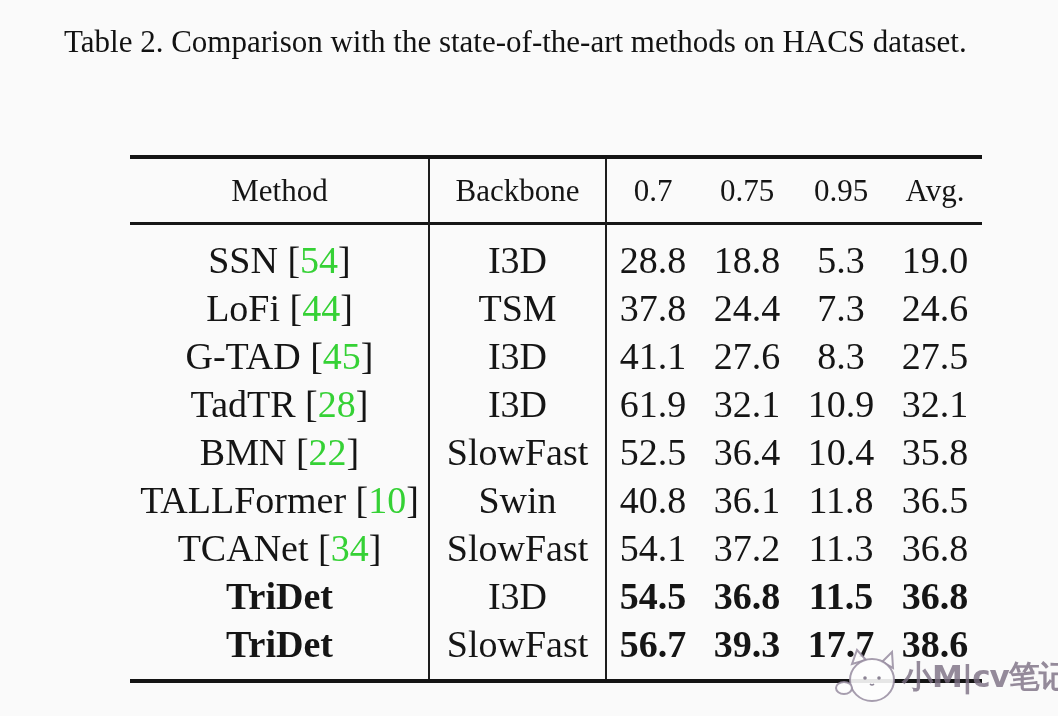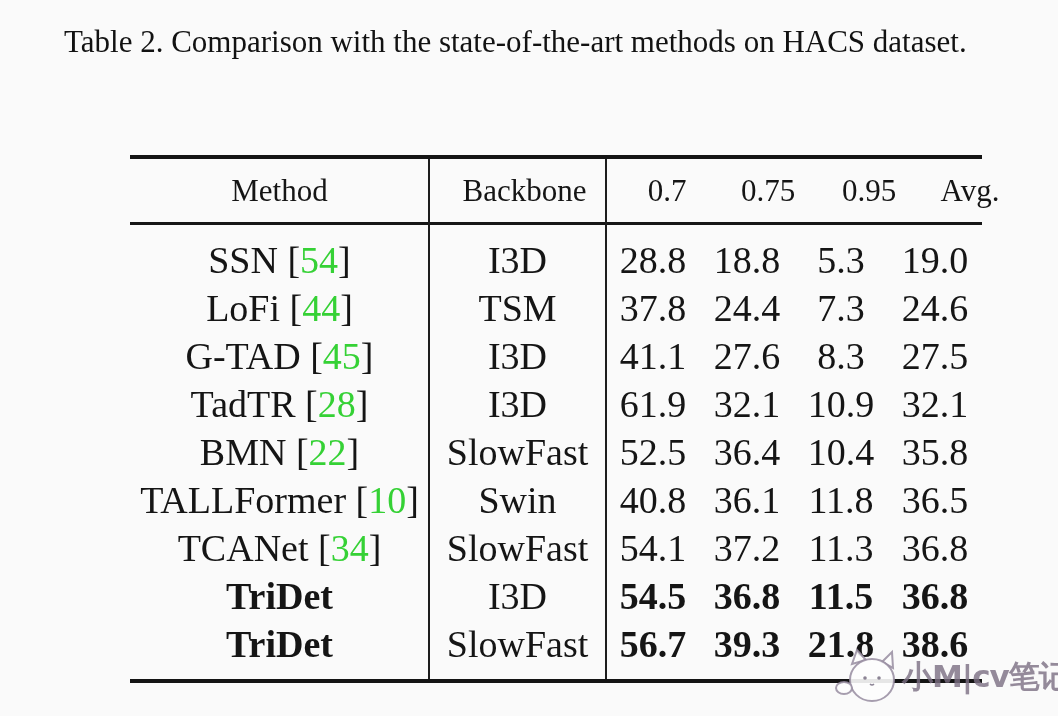--- a/index.html
+++ b/index.html
@@ -20,21 +20,20 @@
   .tbl{
     position:absolute;left:130px;top:155px;width:852px;
   }
   .rule-top,.rule-bot{height:4px;background:#141414;}
   .rule-mid{height:3px;background:#161616;}
   .hdr{
     height:63px;
     display:grid;
     grid-template-columns:299px 177px 94px 94px 94px 94px;
     align-items:center;
-    gap:7px;
   }
   .body{padding:11px 0;}
   .row{
     height:48px;
     display:grid;
     grid-template-columns:299px 177px 94px 94px 94px 94px;
     align-items:center;
   }
   .cell{ text-align:center; font-size:38px; white-space:nowrap; }
   .hdr .cell{ font-size:31px; }
@@ -154,21 +153,21 @@
       <div class="cell num-cell">36.8</div>
       <div class="cell num-cell">11.5</div>
       <div class="cell num-cell">36.8</div>
     </div>
 
     <div class="row bold-row">
       <div class="cell method-cell"><span>TriDet</span></div>
       <div class="cell">SlowFast</div>
       <div class="cell num-cell">56.7</div>
       <div class="cell num-cell">39.3</div>
-      <div class="cell num-cell">21.8</div>
+      <div class="cell num-cell">17.7</div>
       <div class="cell num-cell">38.6</div>
     </div>
 
   </div>
 
   <div class="rule-bot"></div>
 
   <div class="vline vline1"></div>
   <div class="vline vline2"></div>
 </div>

